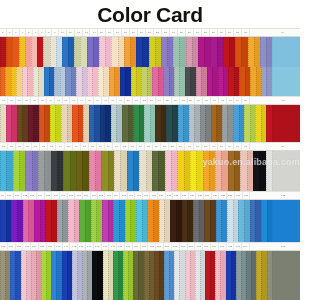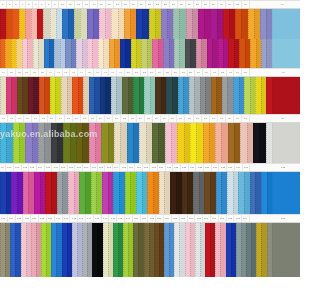--- a/index.html
+++ b/index.html
@@ -84,37 +84,40 @@
         to bottom,#000 0 1px,transparent 1px 2px);
     mask-image:repeating-linear-gradient(
         to bottom,#000 0 1px,transparent 1px 2px);
   }
   .sw.wide{flex:0 0 28px;}
   .sw.wide::before{background:rgba(0,0,0,0.06);}
 
   
   .watermark{
     position:absolute;left:0;right:0;top:6px;
-    text-align:left;
+    text-align:right;
     font-size:9px;line-height:10px;font-weight:bold;
     color:rgba(255,255,255,0.62);
     letter-spacing:0.2px;
     font-family:"Liberation Sans", sans-serif;
     z-index:6;pointer-events:none;
     text-shadow:0 0 1px rgba(120,120,120,0.25);
   }
 </style>
 </head>
 <body>
 
 <div id="card">
 
   <div class="wisp l"></div>
   <div class="wisp r"></div>
 
+  <div class="title-wrap">
+    <div class="title">Color Card</div>
+  </div>
 
   <div class="ruler">
       <div class="tick">
         <span>1</span>
       </div>
       <div class="tick">
         <span>2</span>
       </div>
       <div class="tick">
         <span>3</span>

